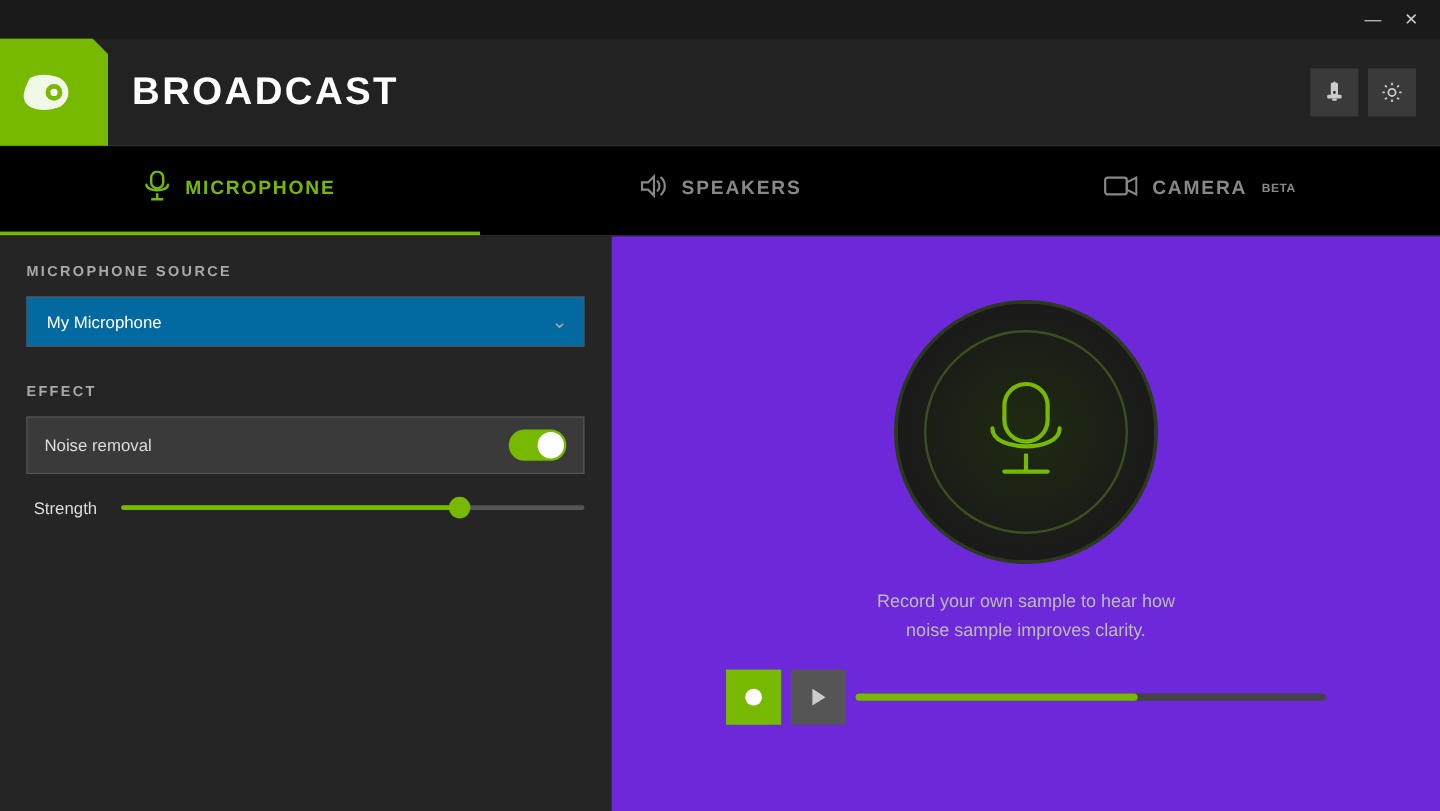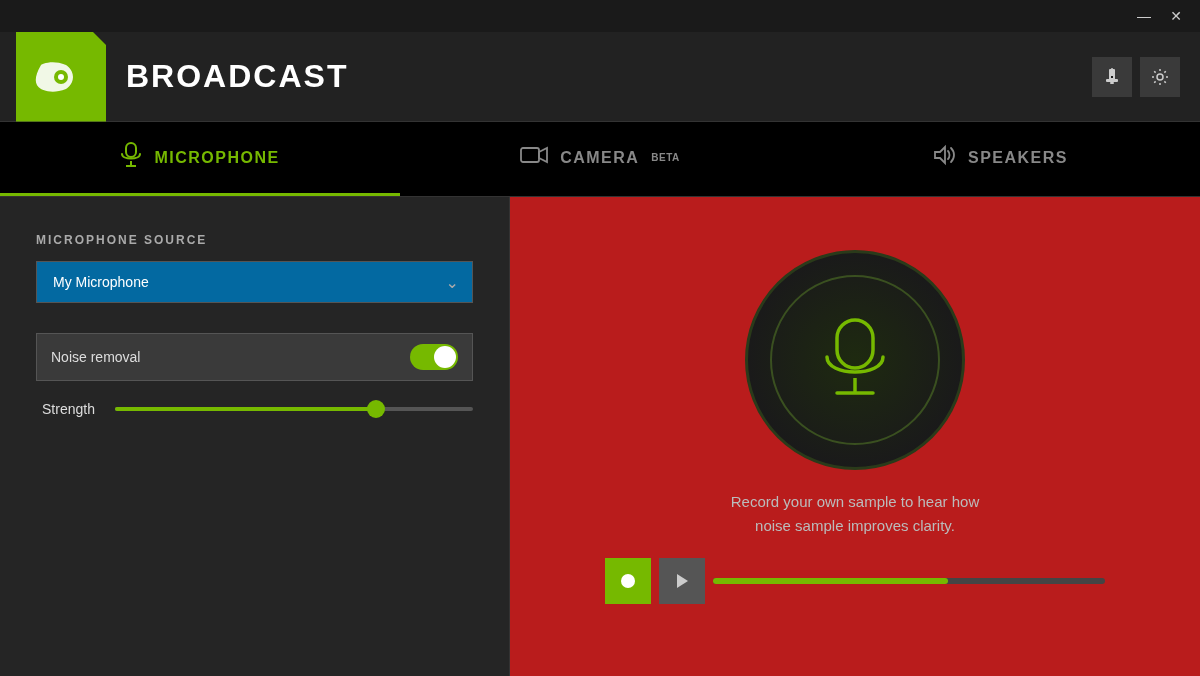--- a/index.html
+++ b/index.html
@@ -40,21 +40,21 @@
 
     
     .header {
       position: absolute;
       top: 32px;
       left: 0; right: 0;
       height: 90px;
       background: #222222;
       display: flex;
       align-items: center;
-      padding-left: 16px;
+      padding-left: 0;
       border-bottom: 1px solid #333;
     }
     .nvidia-logo {
       width: 90px;
       height: 90px;
       background: #76b900;
       display: flex;
       align-items: center;
       justify-content: center;
       flex-shrink: 0;
@@ -136,21 +136,21 @@
       position: absolute;
       top: 197px;
       left: 0; right: 0; bottom: 0;
       display: flex;
     }
 
     
     .left-panel {
       width: 510px;
       background: #252525;
-      padding: 36px;
+      padding: 22px;
       flex-shrink: 0;
       border-right: 1px solid #333;
     }
 
     .section-label {
       font-size: 12px;
       font-weight: 700;
       color: #aaa;
       letter-spacing: 2px;
       text-transform: uppercase;
@@ -252,21 +252,21 @@
       border-radius: 50%;
       top: 50%;
       left: 73%;
       transform: translate(-50%, -50%);
       cursor: pointer;
     }
 
     
     .right-panel {
       flex: 1;
-      background: #b91c1c;
+      background: #6d28d9;
       display: flex;
       flex-direction: column;
       align-items: center;
       justify-content: center;
       gap: 20px;
       padding-bottom: 20px;
     }
 
     
     .mic-visual {
@@ -394,50 +394,51 @@
         <rect x="6" y="1" width="10" height="14" rx="5" stroke="#76b900" stroke-width="2"></rect>
         <path d="M2 12 C2 18, 20 18, 20 12" stroke="#76b900" stroke-width="2" fill="none" stroke-linecap="round"></path>
         <line x1="11" y1="19" x2="11" y2="24" stroke="#76b900" stroke-width="2"></line>
         <line x1="6" y1="24" x2="16" y2="24" stroke="#76b900" stroke-width="2"></line>
       </svg>
     </span>
     <span>MICROPHONE</span>
   </div>
   <div class="tab-item">
     <span class="tab-icon">
+      <svg width="24" height="22" viewBox="0 0 24 22" fill="none" xmlns="http://www.w3.org/2000/svg">
+        <path d="M3 8 L8 8 L13 3 L13 19 L8 14 L3 14 Z" stroke="#888" stroke-width="1.8" fill="none"></path>
+        <path d="M16 7 C18 9, 18 13, 16 15" stroke="#888" stroke-width="1.8" stroke-linecap="round" fill="none"></path>
+        <path d="M19 4 C23 8, 23 14, 19 18" stroke="#888" stroke-width="1.8" stroke-linecap="round" fill="none"></path>
+      </svg>
+    </span>
+    <span>SPEAKERS</span>
+  </div>
+  <div class="tab-item">
+    <span class="tab-icon">
       <svg width="28" height="20" viewBox="0 0 28 20" fill="none" xmlns="http://www.w3.org/2000/svg">
         <rect x="1" y="3" width="18" height="14" rx="2" stroke="#888" stroke-width="1.8"></rect>
         <path d="M19 7 L27 3 L27 17 L19 13 Z" stroke="#888" stroke-width="1.8" fill="none"></path>
       </svg>
     </span>
     <span>CAMERA</span>
     <span class="beta-badge">BETA</span>
   </div>
-  <div class="tab-item">
-    <span class="tab-icon">
-      <svg width="24" height="22" viewBox="0 0 24 22" fill="none" xmlns="http://www.w3.org/2000/svg">
-        <path d="M3 8 L8 8 L13 3 L13 19 L8 14 L3 14 Z" stroke="#888" stroke-width="1.8" fill="none"></path>
-        <path d="M16 7 C18 9, 18 13, 16 15" stroke="#888" stroke-width="1.8" stroke-linecap="round" fill="none"></path>
-        <path d="M19 4 C23 8, 23 14, 19 18" stroke="#888" stroke-width="1.8" stroke-linecap="round" fill="none"></path>
-      </svg>
-    </span>
-    <span>SPEAKERS</span>
-  </div>
 </div>
 
 <div class="main-content">
 
   <div class="left-panel">
     <div class="section-label">MICROPHONE SOURCE</div>
 
     <div class="dropdown-wrapper">
       <select class="dropdown"><option>My Microphone</option></select>
       <span class="dropdown-arrow">⌄</span>
     </div>
 
+    <div class="section-label">EFFECT</div>
 
     <div class="effect-row">
       <span class="effect-label">Noise removal</span>
       <div class="toggle">
         <div class="toggle-knob"></div>
       </div>
     </div>
 
     <div class="strength-row">
       <span class="strength-label">Strength</span>

